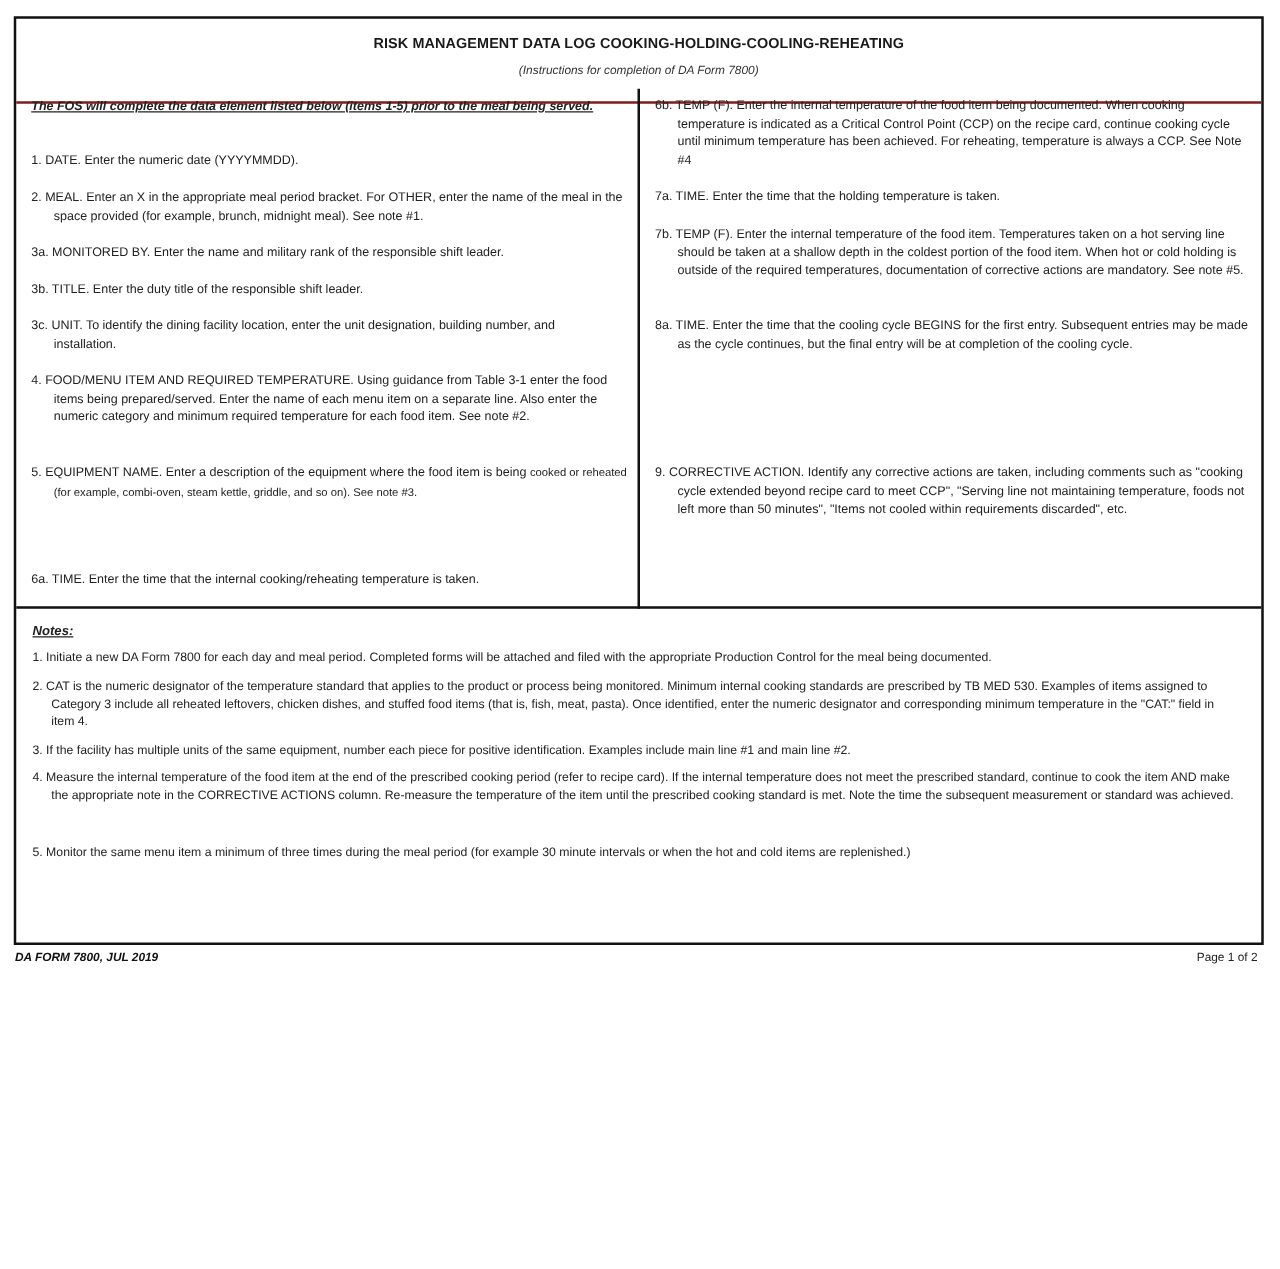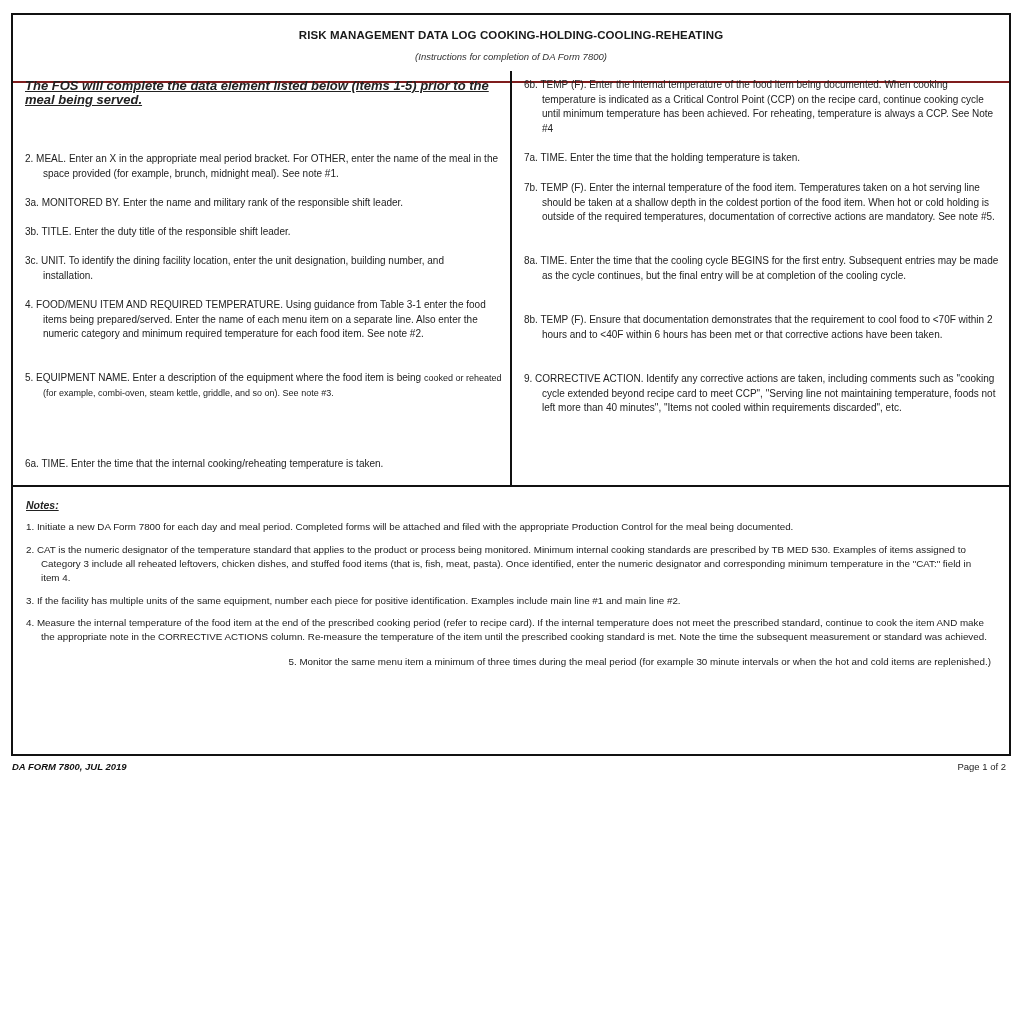--- a/index.html
+++ b/index.html
@@ -6,38 +6,41 @@
   body { width:1024px; height:1015px; position:relative; font-family:"Liberation Sans", sans-serif; color:#1a1a1a; overflow:hidden; }
   .frame { position:absolute; left:11px; top:13px; width:1000px; height:743px; border:2px solid #111; box-sizing:border-box; }
   .header { position:absolute; left:0; top:0; right:0; height:68px; border-bottom:2px solid #7f1d1d; box-sizing:border-box; text-align:center; }
   .title { position:absolute; left:0; right:0; top:14px; font-weight:bold; font-size:11.5px; letter-spacing:0.1px; }
   .subtitle { position:absolute; left:0; right:0; top:36px; font-style:italic; font-size:9.5px; color:#333; }
   .left-col { position:absolute; left:0; top:56px; width:499px; height:416px; border-right:2px solid #111; box-sizing:border-box; }
   .right-col { position:absolute; left:499px; top:56px; right:0; height:416px; }
   .mid-line { position:absolute; left:0; right:0; top:470px; border-top:2px solid #111; }
   .item { position:absolute; font-size:10px; line-height:14.5px; color:#222; }
   .item .hang { display:block; padding-left:18px; text-indent:-18px; }
-  .section-head { position:absolute; font-size:13px; font-weight:bold; font-style:italic; text-decoration:underline; line-height:14px; color:#222; }
+  .section-head { position:absolute; font-size:10px; font-weight:bold; font-style:italic; text-decoration:underline; line-height:14px; color:#222; }
   .notes-head { position:absolute; left:13px; top:484px; font-size:10.5px; font-weight:bold; font-style:italic; text-decoration:underline; color:#222; }
   .note { position:absolute; left:13px; width:965px; font-size:9.8px; line-height:14px; color:#222; padding-left:15px; text-indent:-15px; box-sizing:border-box; }
   .footer-left { position:absolute; left:12px; top:761px; font-size:9.5px; font-weight:bold; font-style:italic; color:#111; }
   .footer-right { position:absolute; right:18px; top:761px; font-size:9.5px; color:#222; }
   b { font-weight:normal;margin-top:35px; }
 </style>
 </head>
 <body>
 
 <div class="frame">
   <div class="header">
     <div class="title">RISK MANAGEMENT DATA LOG COOKING-HOLDING-COOLING-REHEATING</div>
     <div class="subtitle">(Instructions for completion of DA Form 7800)</div>
   </div>
 
   <div class="left-col">
     <div class="section-head" style="left:12px; top:8px; width:470px;">The FOS will complete the data element listed below (items 1-5) prior to the meal being served.</div>
+    <div class="item" style="left:12px; top:51px; width:475px;">
+      <span class="hang">1. DATE. Enter the numeric date (YYYYMMDD).</span>
+    </div>
     <div class="item" style="left:12px; top:81px; width:475px;">
       <span class="hang">2. MEAL. Enter an X in the appropriate meal period bracket. For OTHER, enter the name of the meal  in the space provided (for example, brunch, midnight meal). See note #1.</span>
     </div>
     <div class="item" style="left:12px; top:125px; width:475px;">
       <span class="hang">3a. MONITORED BY. Enter the name and military rank of the responsible shift leader.</span>
     </div>
     <div class="item" style="left:12px; top:154px; width:475px;">
       <span class="hang">3b. TITLE. Enter the duty title of the responsible shift leader.</span>
     </div>
     <div class="item" style="left:12px; top:183px; width:450px;">
@@ -58,32 +61,29 @@
     </div>
     <div class="item" style="left:12px; top:80px; width:475px;">
       <span class="hang">7a. TIME.  Enter the time that the holding temperature is taken.</span>
     </div>
     <div class="item" style="left:12px; top:110px; width:475px;">
       <span class="hang">7b. TEMP (F). Enter the internal temperature of the food item. Temperatures taken on a hot serving  line should be taken at a shallow depth in the coldest portion of the food item.  When hot or cold  holding is outside of the required temperatures, documentation of corrective actions are mandatory. See note #5.</span>
     </div>
     <div class="item" style="left:12px; top:183px; width:475px;">
       <span class="hang">8a. TIME.  Enter the time that the cooling cycle BEGINS for the first entry.  Subsequent entries may  be made as the cycle continues, but the final entry will be at completion of the cooling cycle.</span>
     </div>
-    <div class="item" style="left:12px; top:242px; width:475px;">
-      <span class="hang">8b. TEMP (F). Ensure that documentation demonstrates that the requirement to cool food to &lt;70F  within 2 hours and to &lt;40F within 6 hours has been met or that corrective actions have been taken.</span>
-    </div>
     <div class="item" style="left:12px; top:301px; width:475px;">
-      <span class="hang">9. CORRECTIVE ACTION.  Identify any corrective actions are taken, including comments such as  "cooking cycle extended beyond recipe card to meet CCP", "Serving line not maintaining temperature,  foods not left more than 40 minutes", "Items not cooled within requirements discarded", etc.</span>
+      <span class="hang">9. CORRECTIVE ACTION.  Identify any corrective actions are taken, including comments such as  "cooking cycle extended beyond recipe card to meet CCP", "Serving line not maintaining temperature,  foods not left more than 50 minutes", "Items not cooled within requirements discarded", etc.</span>
     </div>
   </div>
 
   <div class="mid-line"></div>
 
   <div class="notes-head">Notes:</div>
   <div class="note" style="top:505px;"><span>1.  Initiate a new </span><b>DA Form 7800</b><span> for each day and meal period. Completed forms will be attached and filed with the appropriate Production Control for the meal being documented.</span></div>
   <div class="note" style="top:528px;">2.  CAT is the numeric designator of the temperature standard that applies to the product or process being  monitored.   Minimum internal cooking standards are prescribed by TB MED 530. Examples of items assigned to Category 3 include all reheated leftovers, chicken dishes, and stuffed food items (that is, fish, meat, pasta). Once  identified, enter the numeric designator and corresponding minimum temperature in the "CAT:" field in item 4.</div>
   <div class="note" style="top:579px;">3.  If the facility has multiple units of the same equipment, number each piece for positive identification. Examples  include main line #1 and main line #2.</div>
   <div class="note" style="top:601px;">4.  Measure the internal temperature of the food item at the end of the prescribed cooking period (refer to recipe card). If the internal temperature does not meet the prescribed standard, continue to cook the item AND make the  appropriate note in the CORRECTIVE ACTIONS column. Re-measure the temperature of the item until the prescribed cooking standard is met. Note the time the subsequent measurement or standard was achieved.</div>
-  <div class="note" style="top:640px;text-align:right;">5.  Monitor the same menu item a minimum of three times during the meal period (for example 30 minute  intervals or when the hot and cold items are replenished.)</div>
+  <div class="note" style="top:661px;">5.  Monitor the same menu item a minimum of three times during the meal period (for example 30 minute  intervals or when the hot and cold items are replenished.)</div>
 </div>
 
 <div class="footer-left">DA FORM 7800, JUL 2019</div>
 <div class="footer-right">Page 1 of 2</div>
 
 </body></html>

